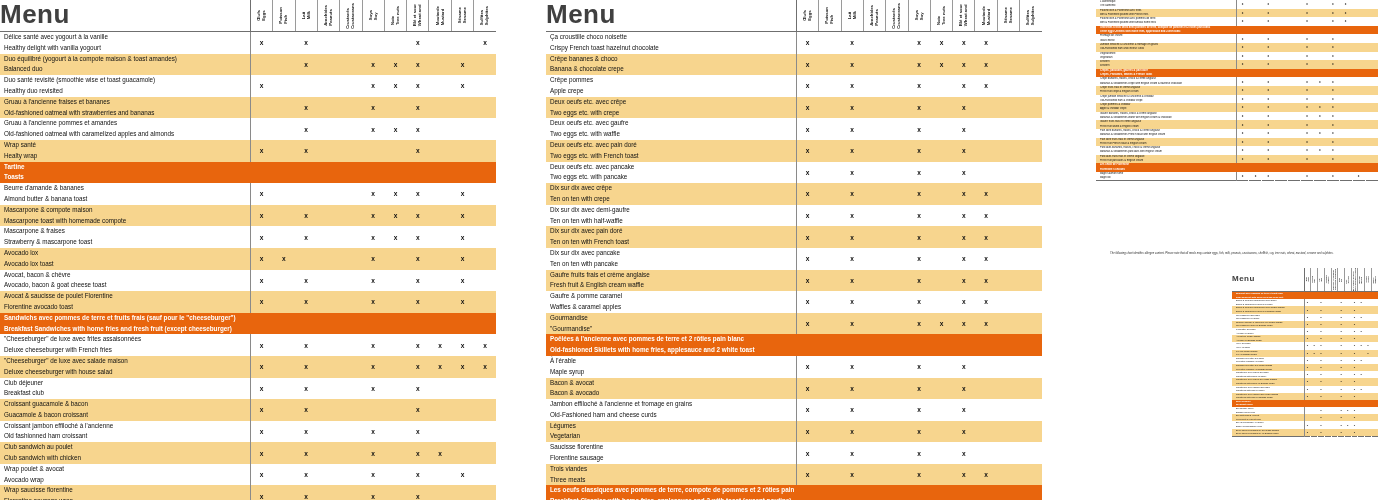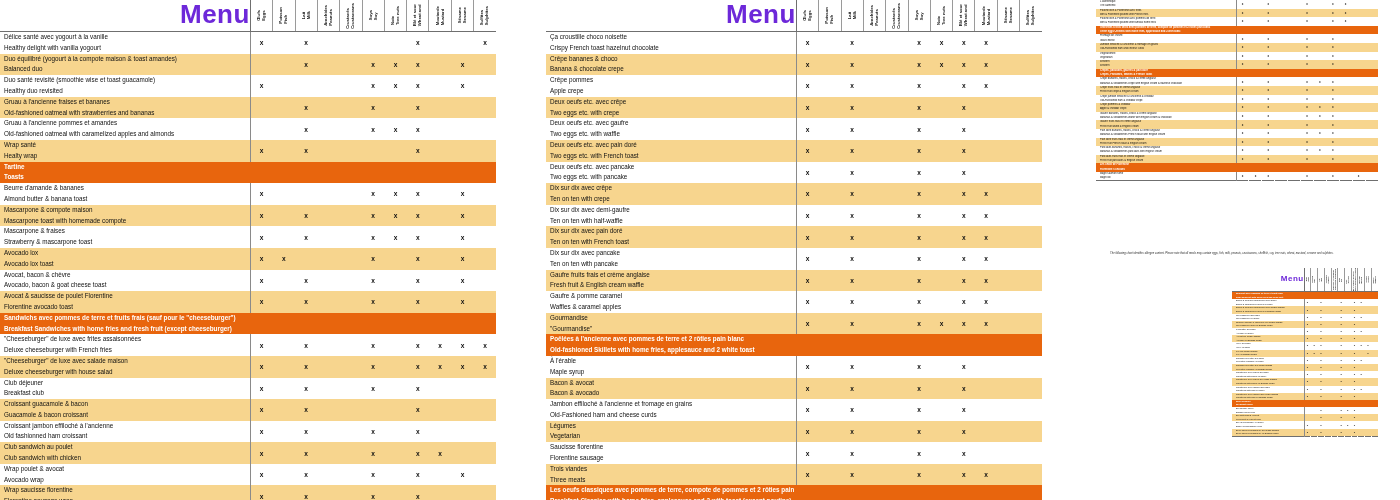--- a/index.html
+++ b/index.html
@@ -14,22 +14,22 @@
     height: 500px;
     overflow: hidden;
     background: #ffffff;
   }
 
   
   .panel { position: absolute; background: #fff; overflow: hidden; }
 
   .menu-title {
     font-weight: bold;
-    text-align: right;
-    color: #6d28d9;
+    text-align: left;
+    color: #404040;
     letter-spacing: .5px;
     line-height: 1;
   }
 
   table.menu {
     border-collapse: collapse;
     table-layout: fixed;
     width: 100%;
   }
   table.menu td { padding: 0; vertical-align: middle; }

